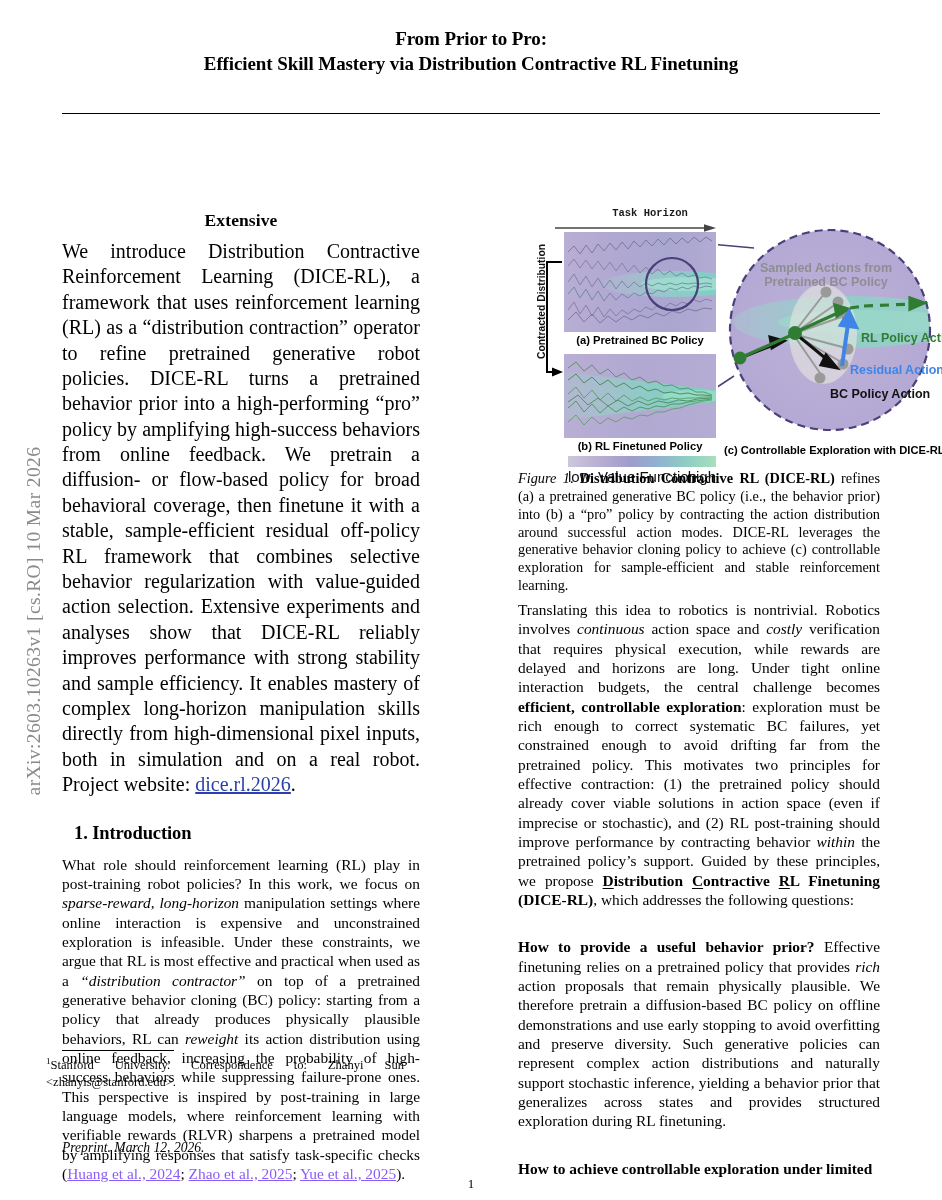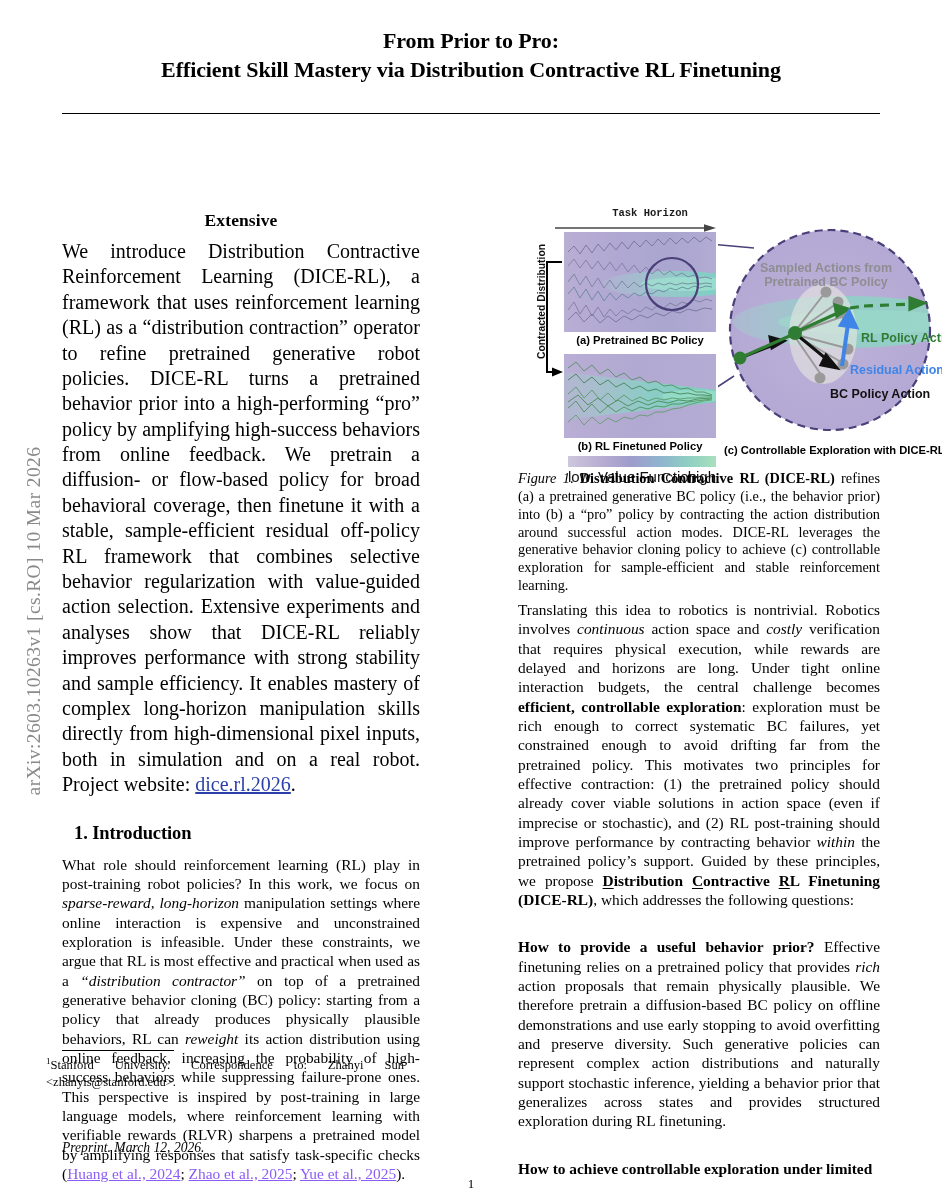--- a/index.html
+++ b/index.html
@@ -26,21 +26,21 @@
     color: #8a8a8a;
     white-space: nowrap;
     text-align: center;
   }
 
   
   #page { position:absolute; left:0; top:0; width:942px; height:1200px; }
 
   
   #title-block { position:absolute; left:62px; top:26px; width:818px; text-align:center; }
-  .title-line { font-weight:bold; font-size:22px; line-height:1.33; letter-spacing:-0.1px; }
+  .title-line { font-weight:bold; font-size:19px; line-height:1.33; letter-spacing:-0.1px; }
   #title-rule {
     position:absolute; left:62px; top:113px; width:818px; height:0;
     border-top:1.6px solid #000;
   }
   #authors {
     position:absolute; left:62px; top:155px; width:818px;
     text-align:center; font-weight:bold; font-size:15.5px;
   }
   #authors sup { font-weight:normal; font-size:10px; vertical-align:super; }
   .auth-gap { display:inline-block; width:14px; }

